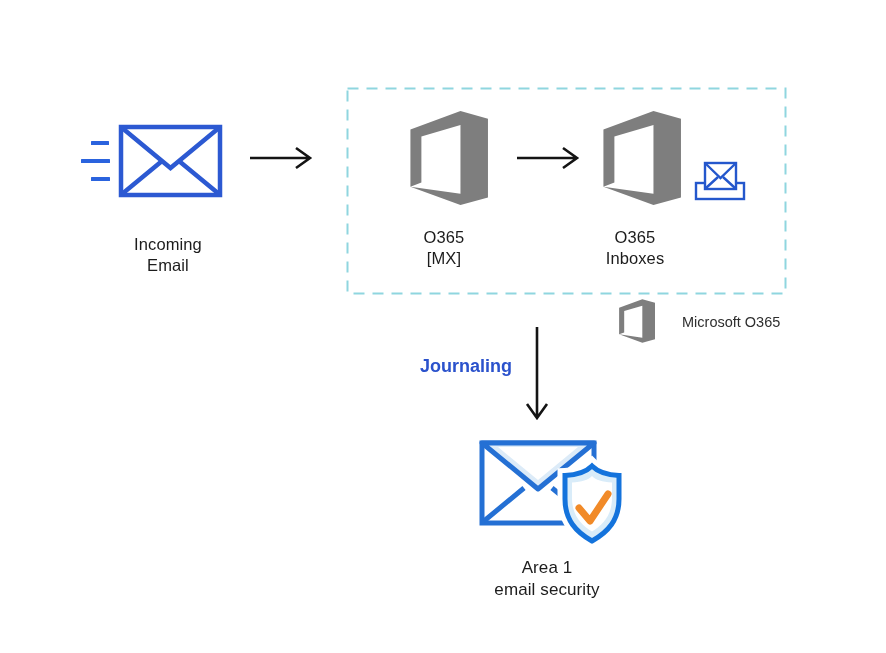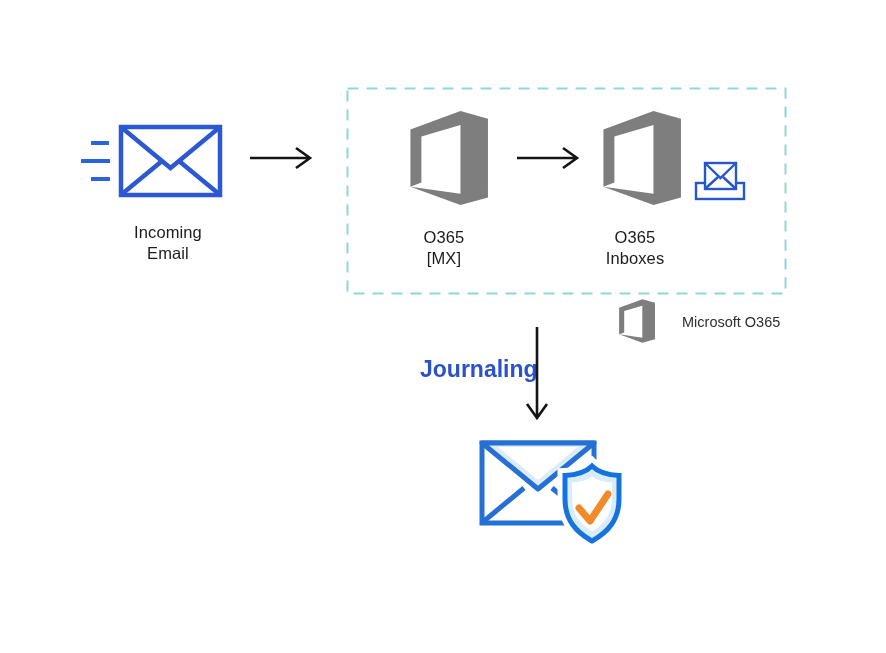--- a/index.html
+++ b/index.html
@@ -7,21 +7,21 @@
     position:relative;width:886px;height:653px;background:#ffffff;overflow:hidden;
     font-family:"Liberation Sans","DejaVu Sans",sans-serif;
   }
   .abs{position:absolute;}
   .node-label{
     font-size:16.5px;line-height:21px;color:#1c1c1c;text-align:center;
     white-space:pre-line;letter-spacing:0.1px;
   }
   .legend-label{font-size:14.5px;color:#2e2e2e;white-space:pre-line;margin-left:16px;}
   .journaling-label{
-    font-size:23px;font-weight:600;color:#2b52cc;white-space:pre-line;
+    font-size:18px;font-weight:600;color:#2b52cc;white-space:pre-line;
   }
   svg{display:block;}
 </style>
 </head>
 <body>
 
 <div class="canvas">
 
   <svg width="0" height="0" style="position:absolute" aria-hidden="true">
     <defs>
@@ -34,21 +34,21 @@
     <rect x="3" y="21" width="29" height="4" rx="0.5" fill="#2a63de"></rect>
     <rect x="13" y="39" width="19" height="4" rx="0.5" fill="#2a63de"></rect>
   </svg>
 
   <svg class="abs" style="left:118px;top:124px" width="107" height="76" viewBox="0 0 107 76">
     <rect x="3" y="3" width="99" height="68" fill="#ffffff" stroke="#2c59d2" stroke-width="4.5"></rect>
     <path d="M4,70 L44,37 M101,70 L61,37" fill="none" stroke="#2c59d2" stroke-width="4.5"></path>
     <path d="M3,3 L52.5,44 L102,3" fill="none" stroke="#2c59d2" stroke-width="4.5"></path>
   </svg>
 
-  <div class="abs node-label" style="left:108px;top:222px;width:120px">Incoming
+  <div class="abs node-label" style="left:108px;top:234px;width:120px">Incoming
 Email</div>
 
   <svg class="abs" style="left:246px;top:144px" width="72" height="28" viewBox="0 0 72 28">
     <path d="M4,14 L62,14 M50,4 L64,14 L50,24" fill="none" stroke="#141414" stroke-width="2.6"></path>
   </svg>
 
   <svg class="abs" style="left:346px;top:87px" width="441" height="208" viewBox="0 0 441 208">
     <rect x="1.5" y="1.5" width="438" height="205" fill="none" stroke="#8fd6df" stroke-width="2" stroke-dasharray="11 8"></rect>
   </svg>
 
@@ -93,14 +93,16 @@
     <path d="M26,14 L66,47 L106,14 Z" fill="#ffffff"></path>
     <path d="M12,88 L52,55 M120,88 L80,55" fill="none" stroke="#2470d4" stroke-width="5"></path>
 
     <path d="M120,33 C126,39 135,42 147,42.5 L147,66 C147,87 136,99 120,108 C104,99 93,87 93,66 L93,42.5 C105,42 114,39 120,33 Z" fill="#ffffff" stroke="#ffffff" stroke-width="15"></path>
 
     <path d="M120,33 C126,39 135,42 147,42.5 L147,66 C147,87 136,99 120,108 C104,99 93,87 93,66 L93,42.5 C105,42 114,39 120,33 Z" fill="#d9ecf9" stroke="#1473dc" stroke-width="5"></path>
     <path d="M120,43 C124,47 130,49 140,49.5 L140,65 C140,82 131,92 120,98.5 C109,92 100,82 100,65 L100,49.5 C110,49 116,47 120,43 Z" fill="#ffffff"></path>
     <path d="M107,75 L118,88 L136,61" fill="none" stroke="#f18a28" stroke-width="7" stroke-linecap="round" stroke-linejoin="round"></path>
   </svg>
 
+  <div class="abs node-label" style="left:457px;top:557px;width:180px;font-size:17px;line-height:22px">Area 1
+email security</div>
 
 </div>
 
 </body></html>

